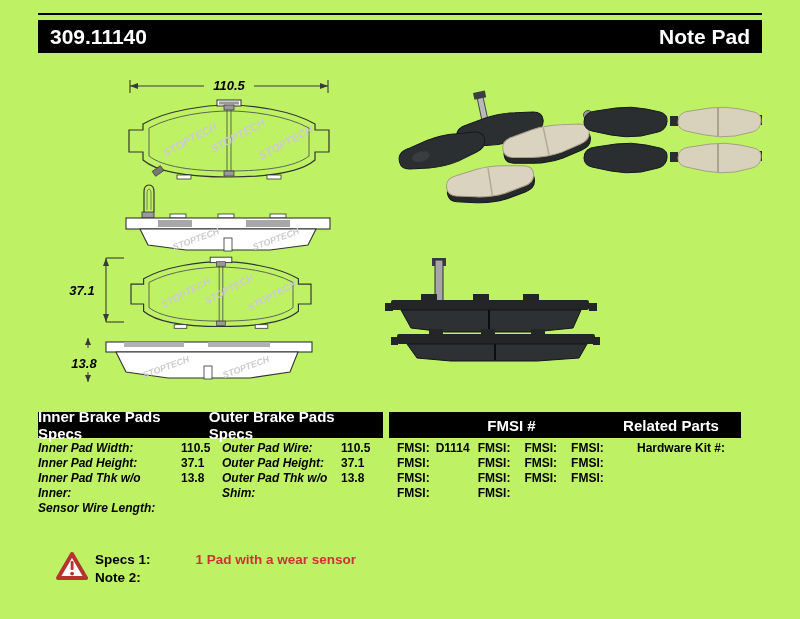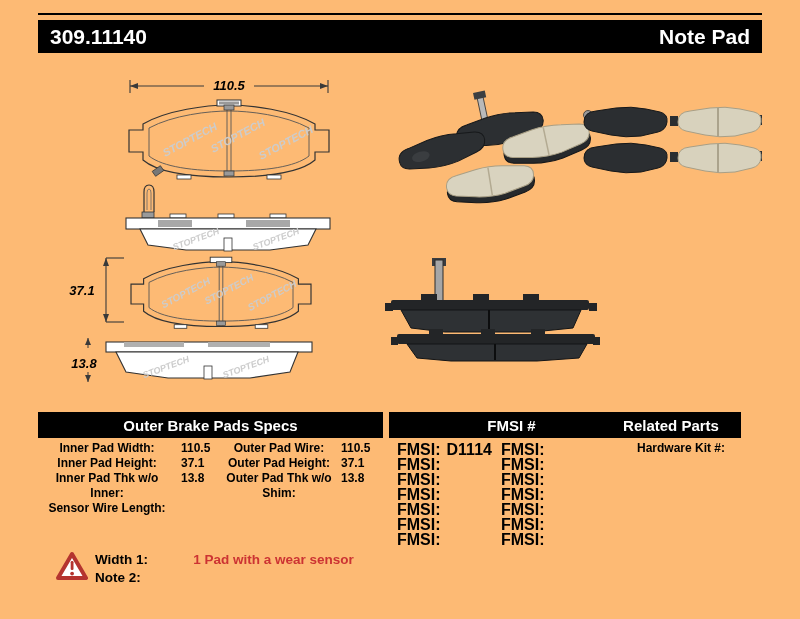--- a/index.html
+++ b/index.html
@@ -1,32 +1,32 @@
 <!DOCTYPE html>
 <html><head>
 <meta charset="utf-8">
 <style>
   html,body{margin:0;padding:0;background:#fff;}
-  .page{position:relative;width:800px;height:619px;background:#fdba74;overflow:hidden;
+  .page{position:relative;width:800px;height:619px;background:#bef264;overflow:hidden;
         font-family:"Liberation Sans", sans-serif;color:#000;}
   .abs{position:absolute;}
   .topline{left:38px;top:13px;width:724px;height:2px;background:#000;}
   .header{left:38px;top:20px;width:724px;height:33px;background:#000;color:#fff;
           display:flex;justify-content:space-between;align-items:center;
           padding:0 12px;box-sizing:border-box;font-weight:bold;font-size:21px;}
   .secbar{background:#000;color:#fff;font-weight:bold;font-size:15px;height:26px;
           top:412px;display:flex;align-items:center;justify-content:center;}
   .secbar.split{justify-content:space-around;}
   .spec-col{top:441px;font-size:12px;font-weight:bold;line-height:15px;}
   .spec-row{display:flex;}
-  .spec-label{flex:1;text-align:center;}
+  .spec-label{flex:1;text-align:left;font-style:italic;}
   .spec-value{width:46px;text-align:left;padding-left:5px;box-sizing:border-box;}
   .fmsi-grid{left:389px;top:441px;width:208px;display:grid;
-             grid-template-columns:1fr 1fr;grid-auto-rows:15px;
-             font-size:16px;font-weight:bold;}
+             grid-template-columns:1fr 1fr 1fr 1fr;grid-auto-rows:15px;
+             font-size:12px;font-weight:bold;}
   .fmsi-cell{display:flex;gap:6px;padding-left:8px;}
   .related-col{left:601px;top:441px;width:161px;font-size:12px;font-weight:bold;line-height:15px;margin-left:36px;}
   .note-lines{left:95px;top:551px;font-size:13.5px;font-weight:bold;line-height:18px;}
   .note-line{display:flex;gap:10px;}
   .note-red{color:#cc3333;margin-left:35px;}
   svg text.dim{font-family:"Liberation Sans", sans-serif;font-weight:bold;font-style:italic;font-size:13px;fill:#000;}
   svg text.wm{font-family:"Liberation Sans", sans-serif;font-weight:bold;font-style:italic;fill:#cccccc;}
 </style>
 </head>
 <body>
@@ -187,20 +187,21 @@
       <rect x="146" y="73" width="14" height="6" fill="#232527"></rect>
       <rect x="6" y="81" width="7" height="8" fill="#232527"></rect>
       <rect x="208" y="81" width="7" height="8" fill="#232527"></rect>
       <rect x="12" y="78" width="198" height="10" rx="2" fill="#232527"></rect>
       <path d="M22,88 L202,88 L194,102 L152,105 L66,105 L32,102 Z" fill="#2e3134" stroke="#121416" stroke-width="1"></path>
       <line x1="110" y1="88" x2="110" y2="104" stroke="#0c0d0e" stroke-width="2"></line>
     </g>
   </svg>
 
   <div class="abs secbar split" style="left:38px;width:345px;">
+    <span>Inner Brake Pads Specs</span>
     <span>Outer Brake Pads Specs</span>
   </div>
   <div class="abs secbar" style="left:389px;width:245px;align-items:center;">
     <span>FMSI #</span>
   </div>
   <div class="abs secbar" style="left:601px;width:140px;">
     <span>Related Parts</span>
   </div>
 
   <div class="abs spec-col" style="left:38px;width:184px;">
@@ -303,21 +304,21 @@
     </div>
   </div>
 
   <svg class="abs" style="left:56px;top:551px;" width="32" height="30" viewBox="0 0 32 30">
     <path d="M16,3 L30,27 L2,27 Z" fill="#ffffff" stroke="#b5342f" stroke-width="4" stroke-linejoin="round"></path>
     <rect x="14.7" y="10" width="2.8" height="9" rx="1.2" fill="#b5342f"></rect>
     <circle cx="16.1" cy="22.6" r="1.9" fill="#b5342f"></circle>
   </svg>
   <div class="abs note-lines">
     <div class="note-line">
-      <span>Width 1:</span>
+      <span>Specs 1:</span>
       <span class="note-red">1 Pad with a wear sensor</span>
     </div>
     <div class="note-line">
       <span>Note 2:</span>
       <span class="note-red"></span>
     </div>
   </div>
 
 </div>
 

